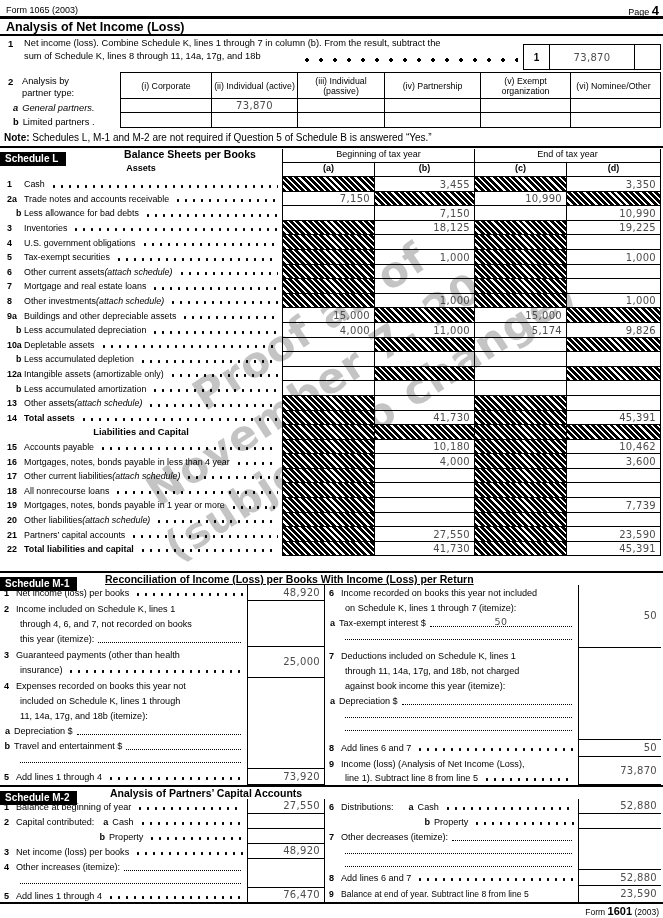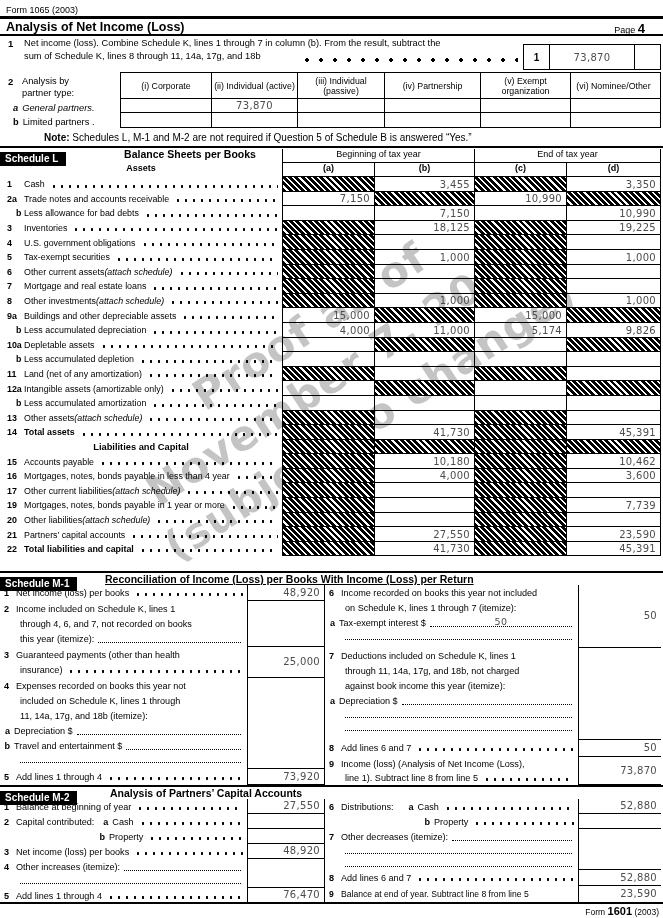--- a/index.html
+++ b/index.html
@@ -18,21 +18,21 @@
     position:absolute; left:70px; top:290px; width:540px; z-index:1;
     transform:rotate(-33deg); text-align:center;
     font-family:"DejaVu Sans", sans-serif; font-weight:bold;
     font-size:42px; line-height:1.32; letter-spacing:1px;
     color:#8f8f8f; opacity:.52; pointer-events:none;
   }
   .content { position:absolute; inset:0; z-index:2; }
 
   
   .hdr-left { left:6px; top:5px; font-size:9px; }
-  .hdr-right { right:18px; top:3px; font-size:9px;margin-top:18px; }
+  .hdr-right { right:4px; top:3px; font-size:9px; }
   .hdr-right .pg { font-size:13px; font-weight:bold; }
   .rule1 { left:0; top:16px; width:663px; height:3px; background:#000; }
   .title { left:6px; top:20px; font-size:12.5px; font-weight:bold; }
   .rule2 { left:0; top:34px; width:663px; height:1.5px; background:#000; }
 
   
   .l1num { left:8px; top:38px; font-size:9.5px; font-weight:bold; }
   .l1t1 { left:24px; top:38px; font-size:9.3px; }
   .l1t2 { left:24px; top:51px; font-size:9.3px; }
   .l1leader { left:300px; top:58px; width:218px; height:4px;
@@ -55,21 +55,21 @@
     border:1.2px solid #000; display:flex; flex-direction:column; }
   .an2-hrow { display:flex; height:27px; border-bottom:1.2px solid #000; }
   .an2-hcell { border-right:1px solid #000; display:flex; align-items:center; justify-content:center;
     text-align:center; font-size:8.8px; line-height:1.15; padding:0 2px; }
   .an2-hcell:last-child { border-right:none; }
   .an2-vrow { display:flex; height:14.3px; border-bottom:1px solid #000; }
   .an2-vrow:last-child { border-bottom:none; }
   .an2-vcell { border-right:1px solid #000; display:flex; align-items:center; justify-content:center; }
   .an2-vcell:last-child { border-right:none; }
 
-  .note { left:4px; top:132px; font-size:10px;margin-left:40px; }
+  .note { left:4px; top:132px; font-size:10px; }
 
   
   .secrule { left:0; width:663px; height:2.2px; background:#000; }
 
   
   .badge { background:#000; color:#fff; font-weight:bold; font-size:10px;
     padding:1px 8px 2px 5px; display:inline-block; }
   .schlhdr { left:0; top:148px; width:661px; height:14px; }
   .schl-title { position:absolute; left:100px; top:0; width:180px; text-align:center; font-weight:bold; font-size:10.5px; }
   .schl-g1 { position:absolute; left:282px; top:1px; width:192px; text-align:center; font-size:9px;
@@ -392,31 +392,20 @@
             <span class="sl-text">Less accumulated depletion</span>
             <span class="leader"></span>
           </div>
           <div class="sl-cell ca"></div>
           <div class="sl-cell cb"></div>
           <div class="sl-cell cc"></div>
           <div class="sl-cell cd"></div>
         </div>
         <div class="sl-row">
           <div class="sl-label">
-            <span class="sl-num">11</span>
-            <span class="sl-text">Land (net of any amortization)</span>
-            <span class="leader"></span>
-          </div>
-          <div class="sl-cell ca hatch"></div>
-          <div class="sl-cell cb"></div>
-          <div class="sl-cell cc hatch"></div>
-          <div class="sl-cell cd"></div>
-        </div>
-        <div class="sl-row">
-          <div class="sl-label">
             <span class="sl-num">12a</span>
             <span class="sl-text">Intangible assets (amortizable only)</span>
             <span class="leader"></span>
           </div>
           <div class="sl-cell ca"></div>
           <div class="sl-cell cb hatch"></div>
           <div class="sl-cell cc"></div>
           <div class="sl-cell cd hatch"></div>
         </div>
         <div class="sl-row">
@@ -494,20 +483,31 @@
           <div class="sl-cell cc hatch"></div>
           <div class="sl-cell cd">
             <span class="fill">3,600</span>
           </div>
         </div>
         <div class="sl-row">
           <div class="sl-label">
             <span class="sl-num">17</span>
             <span class="sl-text">Other current liabilities </span>
             <span class="it">(attach schedule)</span>
+            <span class="leader"></span>
+          </div>
+          <div class="sl-cell ca hatch"></div>
+          <div class="sl-cell cb"></div>
+          <div class="sl-cell cc hatch"></div>
+          <div class="sl-cell cd"></div>
+        </div>
+        <div class="sl-row">
+          <div class="sl-label">
+            <span class="sl-num">18</span>
+            <span class="sl-text">All nonrecourse loans</span>
             <span class="leader"></span>
           </div>
           <div class="sl-cell ca hatch"></div>
           <div class="sl-cell cb"></div>
           <div class="sl-cell cc hatch"></div>
           <div class="sl-cell cd"></div>
         </div>
         <div class="sl-row">
           <div class="sl-label">
             <span class="sl-num">19</span>

